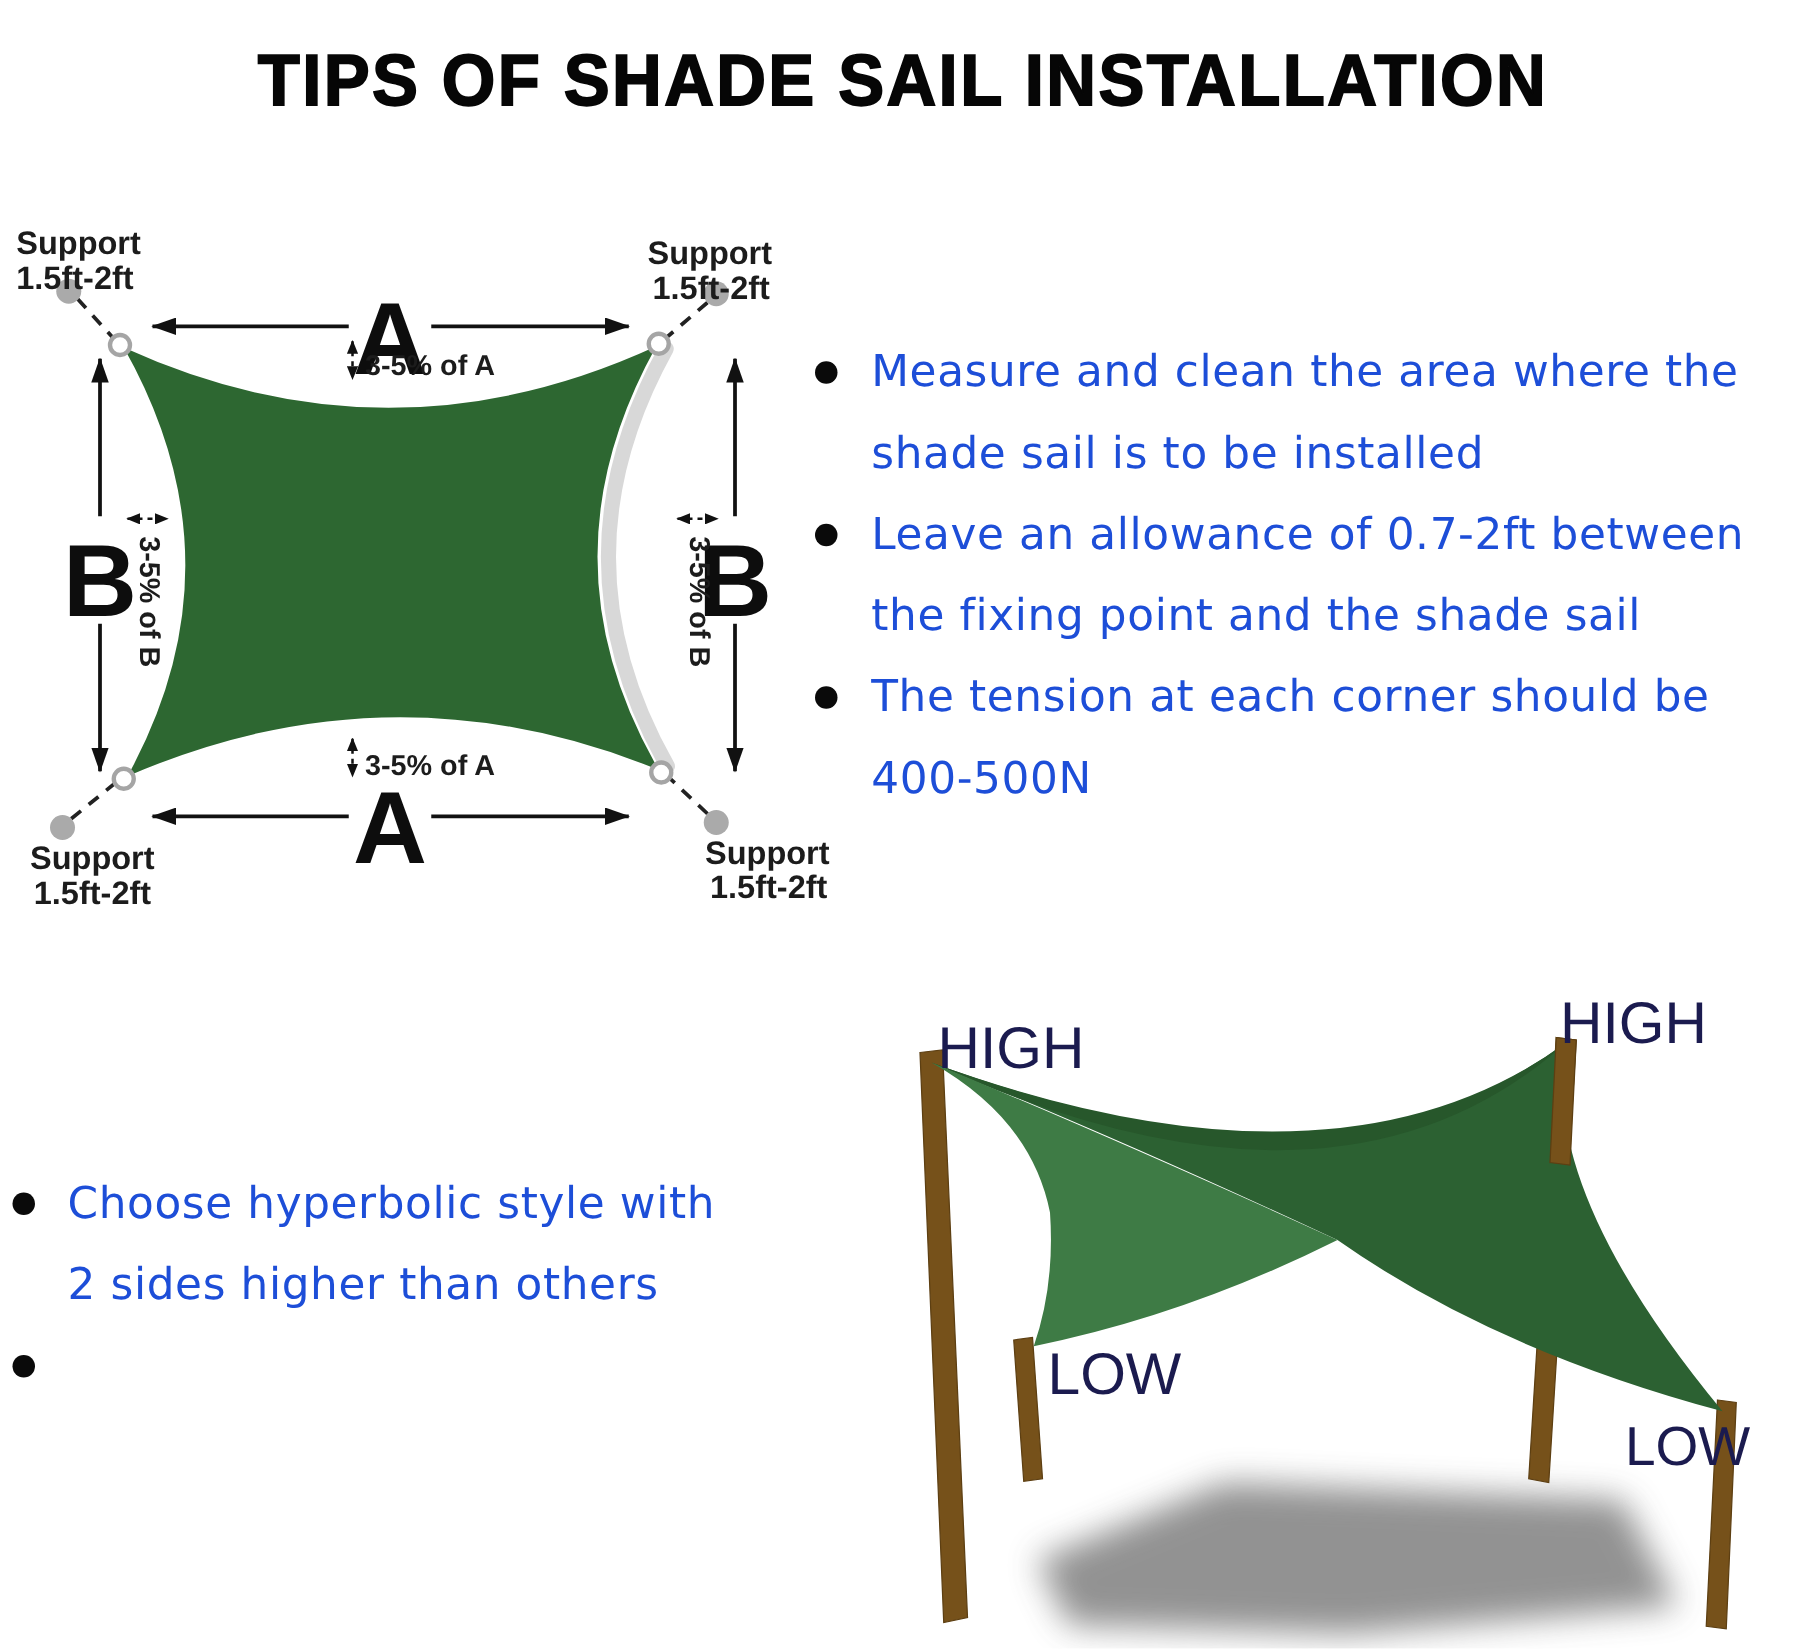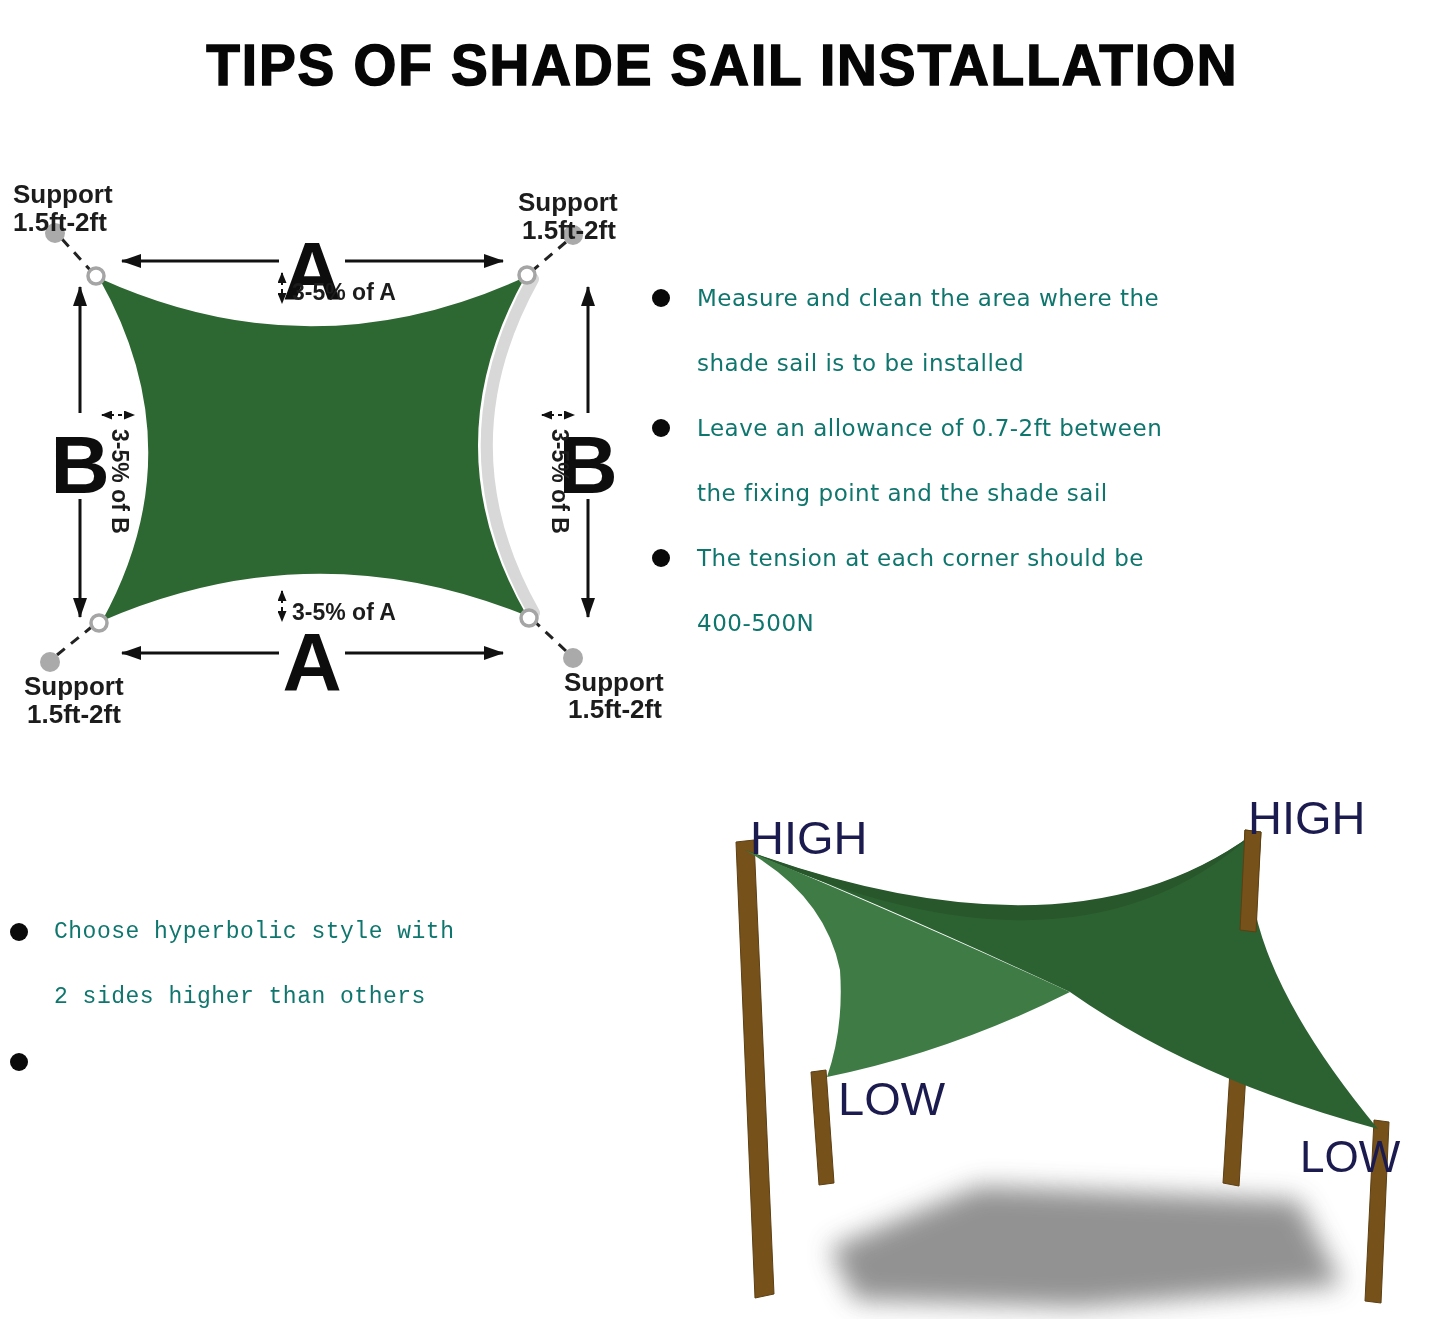--- a/index.html
+++ b/index.html
@@ -7,24 +7,24 @@
         font-family:"DejaVu Sans",sans-serif;color:#111;}
   
   #title{position:absolute;top:0;left:0;width:1445px;height:72px;text-align:center;margin-top:32px;}
   #title h1{margin:0;font-family:"Liberation Sans",sans-serif;font-weight:bold;
             font-size:58px;line-height:66px;letter-spacing:2px;color:#060606;
             display:inline-block;transform:scaleX(0.95);-webkit-text-stroke:1.5px #060606;}
   
   ul.tips{list-style:none;margin:0;padding:0;position:absolute;}
   ul.tips li{display:flex;align-items:flex-start;}
   ul.tips .dot{flex:0 0 auto;width:18px;height:18px;border-radius:50%;background:#0a0a0a;margin-top:23px;}
-  ul.tips .txt{white-space:pre-line;font-size:23px;line-height:65px;color:#0f766e;letter-spacing:0.5px;}
+  ul.tips .txt{white-space:pre-line;font-size:35px;line-height:65px;color:#1d4ed8;letter-spacing:0.5px;}
   #tips-right{left:652px;top:266px;width:800px;}
   #tips-right .txt{margin-left:27px;}
-  #tips-left{left:10px;top:900px;width:640px;font-family:Liberation Mono, monospace;}
+  #tips-left{left:10px;top:931px;width:640px;}
   #tips-left .txt{margin-left:26px;}
   
   #sail-diagram{position:absolute;left:0;top:163px;}
   #hypar-illustration{position:absolute;left:650px;top:780px;}
   text{font-family:"Liberation Sans",sans-serif;}
   .support-label{font-size:26px;font-weight:bold;fill:#1c1c1c;}
   .dim-letter{font-size:82px;font-weight:bold;fill:#0d0d0d;}
   .pct-label{font-size:23px;font-weight:bold;fill:#1c1c1c;}
   .hl-label{font-size:47px;fill:#1b1b4f;}
 </style>

